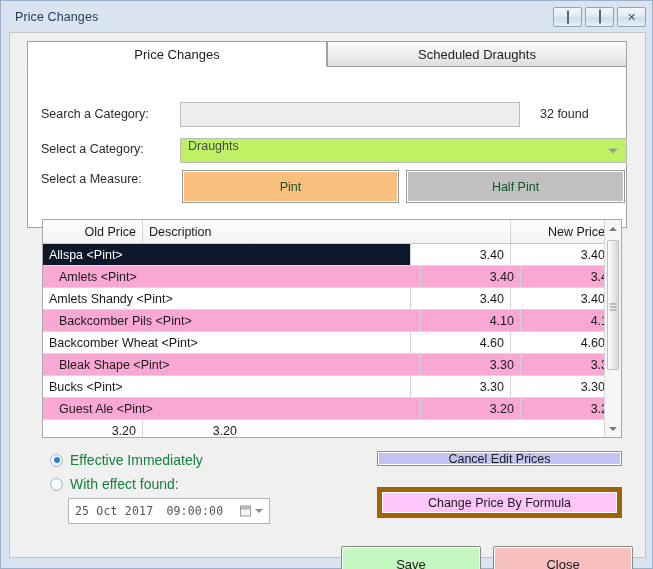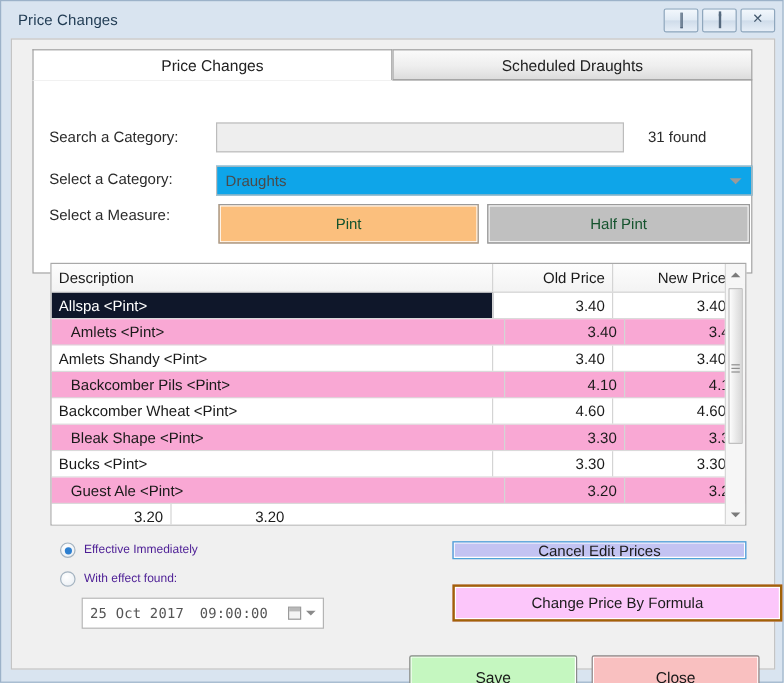--- a/index.html
+++ b/index.html
@@ -166,23 +166,22 @@
     left: 530px; top: 74px;
     font-size: 12.5px;
     color: #2b2b2b;
   }
   .combo {
     position: absolute;
     left: 170px; top: 105px;
     width: 447px; height: 25px;
     box-sizing: border-box;
     border: 1px solid #bcbcbc;
-    background: #0ea5e9;
-    display: flex;
-    align-items: center;
+    background: #bef264;
+    display: flex;
   }
   .combo .val {
     font-size: 12.5px;
     color: #4a4a4a;
     padding-left: 7px;
   }
   .combo .arrow {
     position: absolute;
     right: 8px; top: 50%;
     transform: translateY(-50%);
@@ -322,22 +321,22 @@
     margin: 2px 0;
     background: #8f8f8f;
   }
 
   
   .radio-row {
     position: absolute;
     display: flex;
     align-items: center;
     gap: 7px;
-    font-size: 10px;
-    color: #4c1d95;
+    font-size: 14px;
+    color: #15803d;
   }
   .r1 { left: 40px; top: 419px; }
   .r2 { left: 40px; top: 443px; }
   .radio {
     width: 13px; height: 13px;
     border-radius: 50%;
     box-sizing: border-box;
     border: 1px solid #a4b3c0;
     background: radial-gradient(circle at 40% 35%, #ffffff 0%, #eef2f6 70%, #dce4ec 100%);
     position: relative;
@@ -413,23 +412,23 @@
   }
   .btn-cancel {
     left: 367px; top: 418px;
     width: 245px; height: 15px;
     background: #c3c3f2;
     border: 1px solid #4ea3d6;
     box-shadow: inset 0 0 0 1px #ffffff;
   }
   .btn-formula {
     left: 367px; top: 454px;
-    width: 275px; height: 31px;
+    width: 245px; height: 31px;
     background: #fcc6fa;
-    border: 2px solid #a16207;
+    border: 5px solid #a16207;
     box-shadow: inset 0 0 0 1px #ffffff;
   }
   .btn-save {
     left: 331px; top: 513px;
     width: 140px; height: 37px;
     background: #c5f7c0;
     border: 1px solid #8a8a8a;
     border-radius: 2px;
     box-shadow: inset 0 0 0 1px #ffffff;
     font-size: 13px;
@@ -472,40 +471,40 @@
       <div class="tab active">
         <span>Price Changes</span>
       </div>
       <div class="tab inactive">
         <span>Scheduled Draughts</span>
       </div>
     </div>
 
     <div class="flabel lbl-search">Search a Category:</div>
     <input class="search-input" type="text" placeholder="" style="">
-    <div class="found-text">31 found</div>
+    <div class="found-text">32 found</div>
 
     <div class="flabel lbl-cat">Select a Category:</div>
     <div class="combo">
       <span class="val">Draughts</span>
       <span class="arrow"></span>
     </div>
 
     <div class="flabel lbl-meas">Select a Measure:</div>
     <div class="measbtn sel">
       <span>Pint</span>
     </div>
     <div class="measbtn unsel">
       <span>Half Pint</span>
     </div>
 
     <div class="grid">
       <div class="grid-head">
+        <div class="gh old">Old Price</div>
         <div class="gh desc">Description</div>
-        <div class="gh old">Old Price</div>
         <div class="gh new">New Price</div>
       </div>
       <div class="grid-body" id="grid-body">
           <div class="row sel">
             <div class="c desc">Allspa &lt;Pint&gt;</div>
             <div class="c old">3.40</div>
             <div class="c new">3.40</div>
           </div>
           <div class="row alt">
             <div class="c desc">Amlets &lt;Pint&gt;</div>

